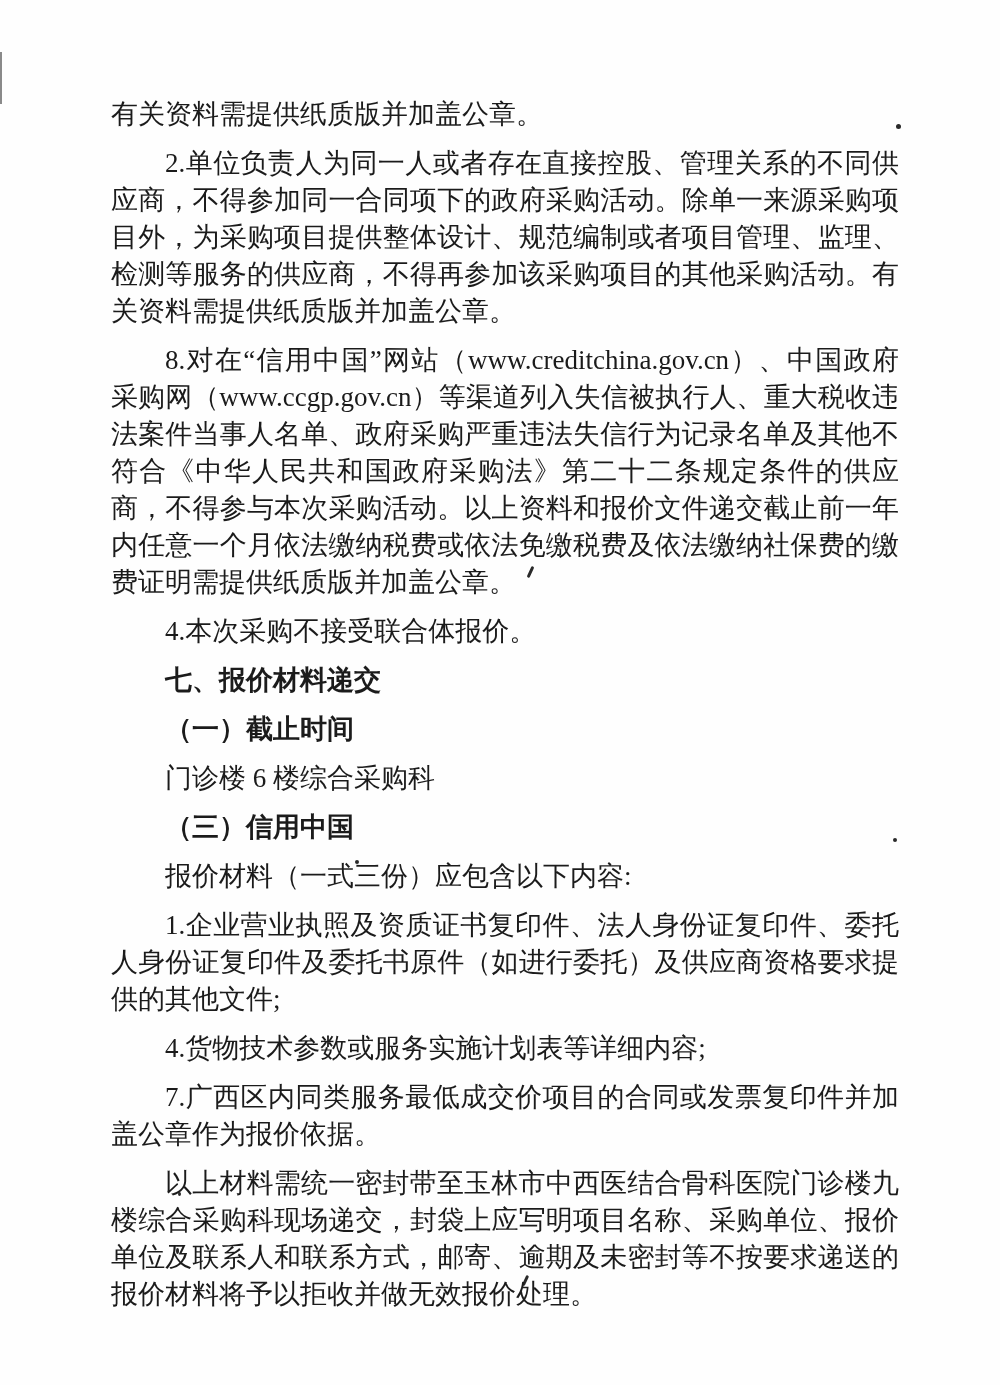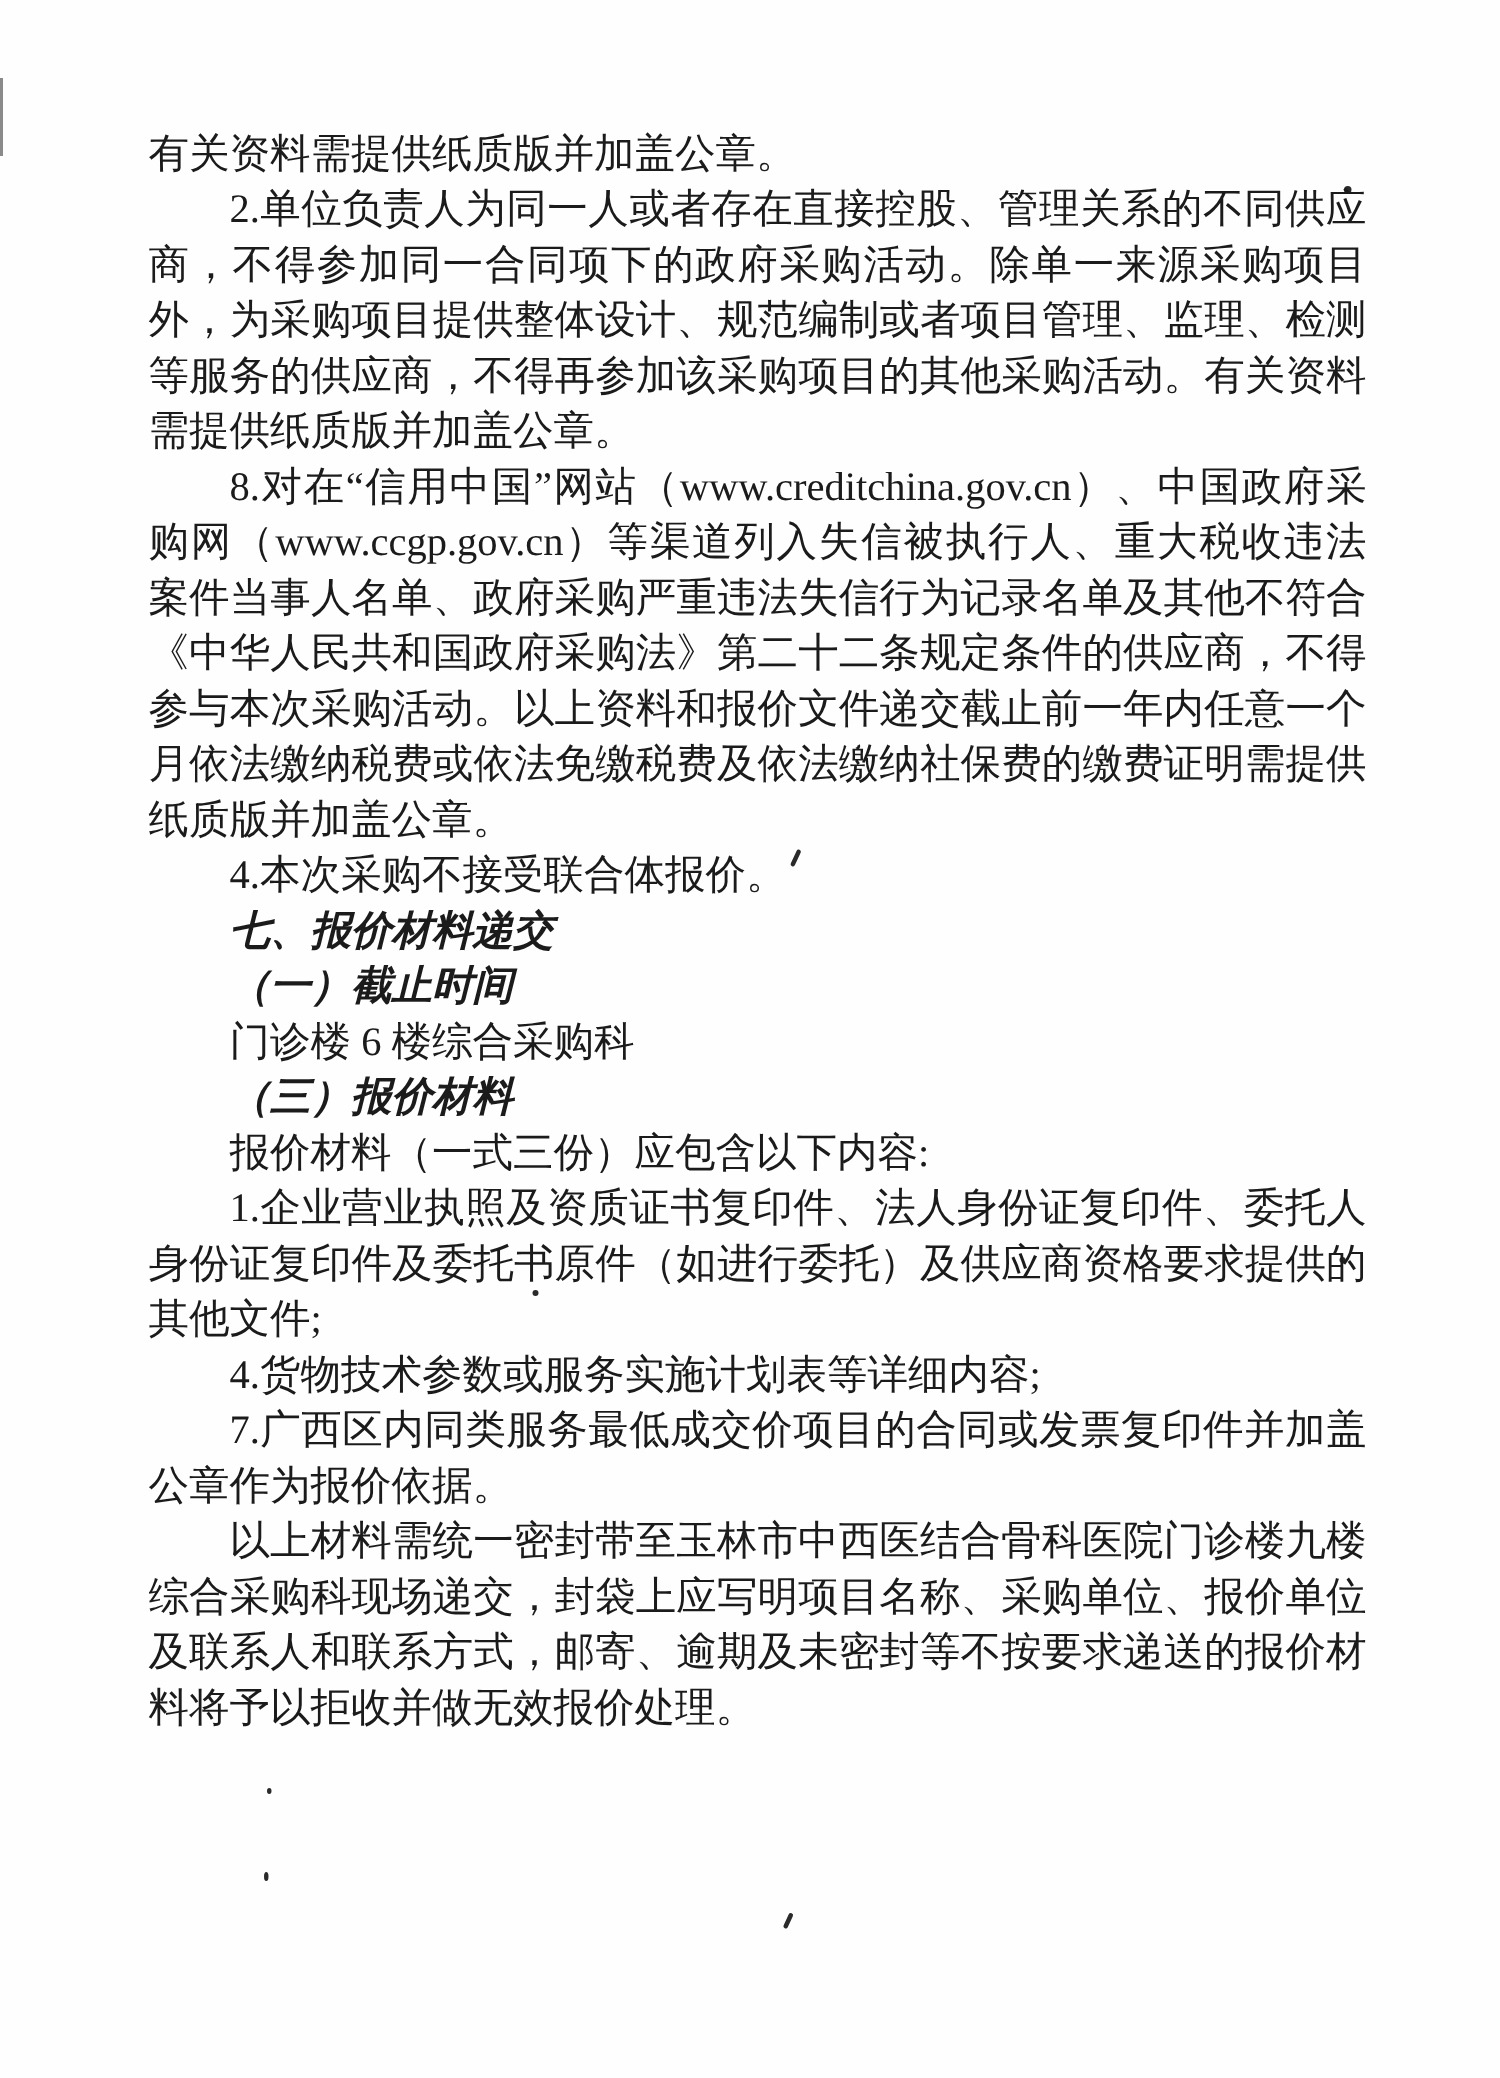--- a/index.html
+++ b/index.html
@@ -18,30 +18,29 @@
   .doc {
     position: absolute;
     left: 99px;
     top: 84px;
     width: 812px;
     color: #1b1b1b;
     font-size: 27px;
     line-height: 37px;
   }
   .para {
-    margin: 0;
+    margin: 12px;
     text-align: justify;
     letter-spacing: 0;
   }
   .para.indent {
     text-indent: 2em;
   }
   .para.heading {
     font-weight: 700;
-    font-style: italic;
   }
   
   .artifact {
     position: absolute;
     background: #2a2a2a;
   }
   .artifact.dot {
     border-radius: 50%;
   }
   .artifact.tick {
@@ -70,21 +69,21 @@
   <div class="artifact tick" style="left:524px;top:1275px;width:3px;height:11px;"></div>
 
   <main class="doc">
       <p class="para">有关资料需提供纸质版并加盖公章。</p>
       <p class="para indent">2.单位负责人为同一人或者存在直接控股、管理关系的不同供应商，不得参加同一合同项下的政府采购活动。除单一来源采购项目外，为采购项目提供整体设计、规范编制或者项目管理、监理、检测等服务的供应商，不得再参加该采购项目的其他采购活动。有关资料需提供纸质版并加盖公章。</p>
       <p class="para indent">8.对在“信用中国”网站（www.creditchina.gov.cn）、中国政府采购网（www.ccgp.gov.cn）等渠道列入失信被执行人、重大税收违法案件当事人名单、政府采购严重违法失信行为记录名单及其他不符合《中华人民共和国政府采购法》第二十二条规定条件的供应商，不得参与本次采购活动。以上资料和报价文件递交截止前一年内任意一个月依法缴纳税费或依法免缴税费及依法缴纳社保费的缴费证明需提供纸质版并加盖公章。</p>
       <p class="para indent">4.本次采购不接受联合体报价。</p>
       <p class="para heading indent">七、报价材料递交</p>
       <p class="para heading indent">（一）截止时间</p>
       <p class="para indent">门诊楼 6 楼综合采购科</p>
-      <p class="para heading indent">（三）报价材料</p>
+      <p class="para heading indent">（三）信用中国</p>
       <p class="para indent">报价材料（一式三份）应包含以下内容:</p>
       <p class="para indent">1.企业营业执照及资质证书复印件、法人身份证复印件、委托人身份证复印件及委托书原件（如进行委托）及供应商资格要求提供的其他文件;</p>
       <p class="para indent">4.货物技术参数或服务实施计划表等详细内容;</p>
       <p class="para indent">7.广西区内同类服务最低成交价项目的合同或发票复印件并加盖公章作为报价依据。</p>
       <p class="para indent">以上材料需统一密封带至玉林市中西医结合骨科医院门诊楼九楼综合采购科现场递交，封袋上应写明项目名称、采购单位、报价单位及联系人和联系方式，邮寄、逾期及未密封等不按要求递送的报价材料将予以拒收并做无效报价处理。</p>
     </main>
 
 </div>
 
 </body></html>

